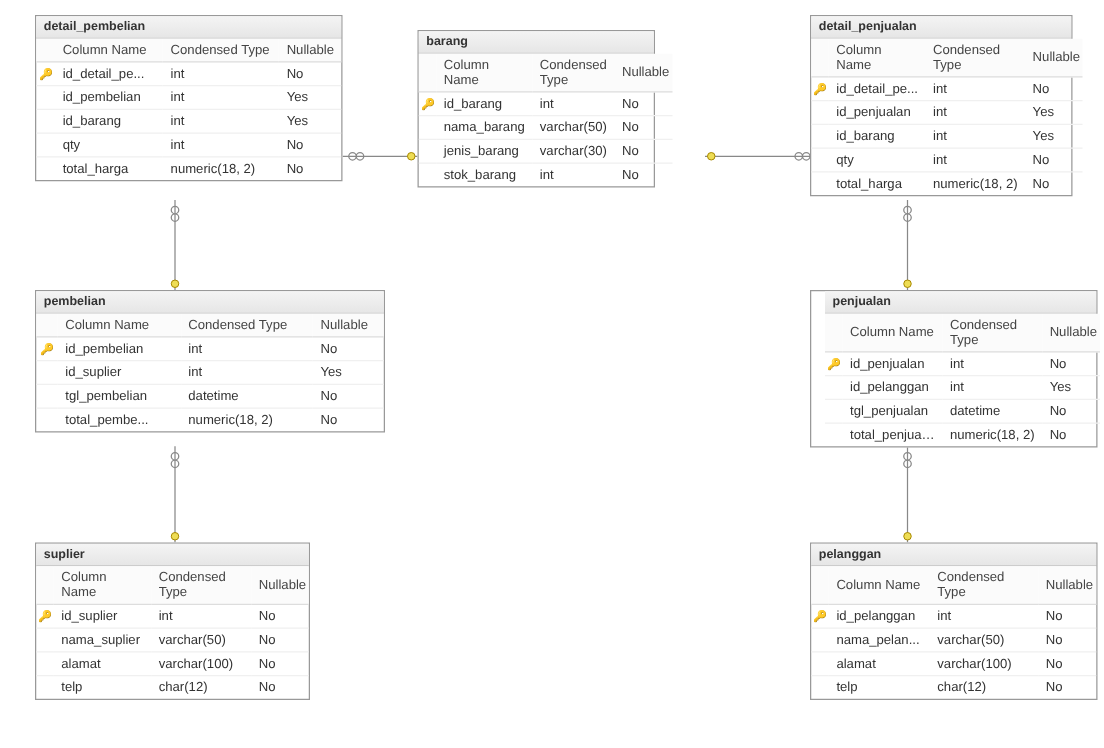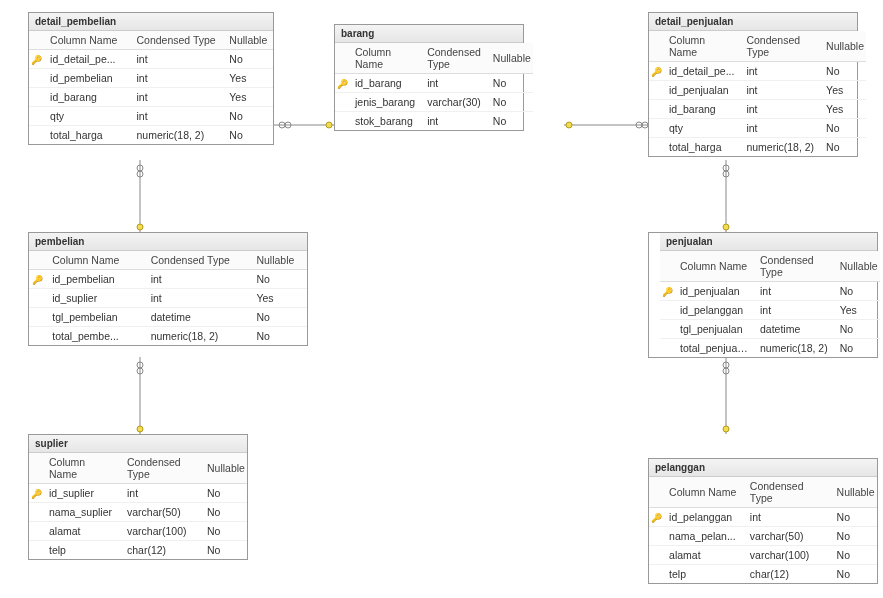--- a/index.html
+++ b/index.html
@@ -161,20 +161,26 @@
       </thead>
       <tbody>
         <tr>
           <td class="key-cell"><span class="key-icon">🔑</span></td>
           <td class="col-name">id_barang</td>
           <td class="col-type">int</td>
           <td class="col-null">No</td>
         </tr>
         <tr>
           <td class="key-cell"></td>
+          <td class="col-name">nama_barang</td>
+          <td class="col-type">varchar(50)</td>
+          <td class="col-null">No</td>
+        </tr>
+        <tr>
+          <td class="key-cell"></td>
           <td class="col-name">jenis_barang</td>
           <td class="col-type">varchar(30)</td>
           <td class="col-null">No</td>
         </tr>
         <tr>
           <td class="key-cell"></td>
           <td class="col-name">stok_barang</td>
           <td class="col-type">int</td>
           <td class="col-null">No</td>
         </tr>
@@ -336,21 +342,21 @@
         </tr>
         <tr>
           <td class="key-cell"></td>
           <td class="col-name">telp</td>
           <td class="col-type">char(12)</td>
           <td class="col-null">No</td>
         </tr>
       </tbody>
     </table>
   </div>
-<div class="entity" style="left: 648px; top: 434px; width: 230px; margin-top: 24px;">
+<div class="entity" style="left: 648px; top: 434px; width: 230px;">
     <div class="entity-title">pelanggan</div>
     <table>
       <thead>
         <tr>
           <th class="key-cell"></th>
           <th class="col-name">Column Name</th>
           <th class="col-type">Condensed Type</th>
           <th class="col-null">Nullable</th>
         </tr>
       </thead>

